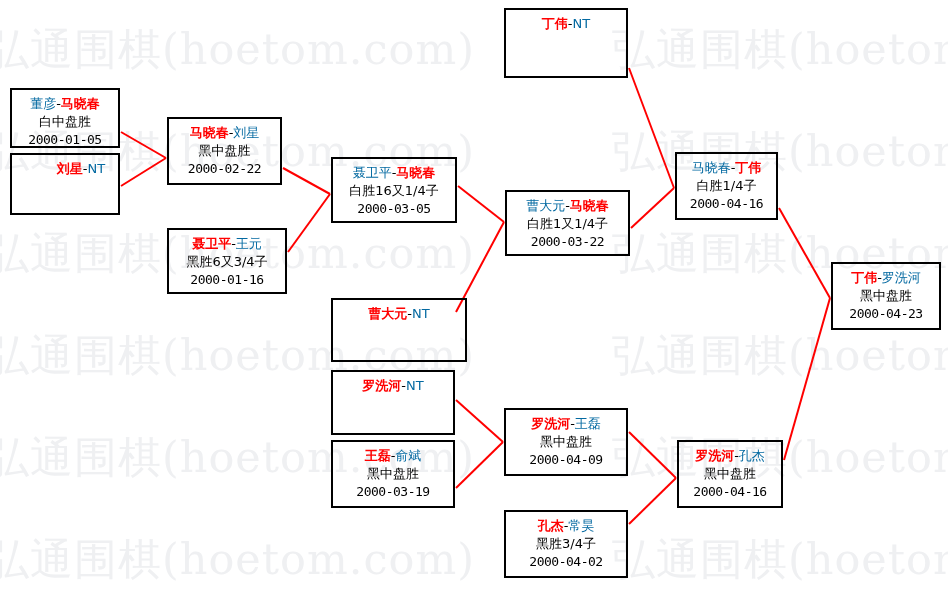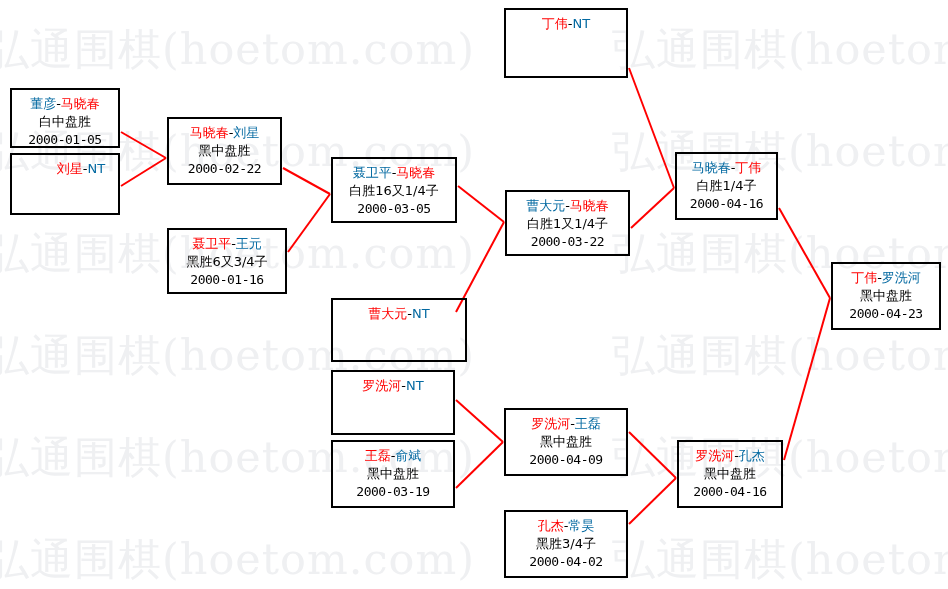--- a/index.html
+++ b/index.html
@@ -61,20 +61,21 @@
     color: #000000;
     padding-top: 5px;
   }
   .node .pairing {
     font-size: 13px;
     line-height: 18px;
     white-space: nowrap;
   }
   .node .pairing .win {
     color: #ff0000;
+    font-weight: bold;
   }
   .node .pairing .sep {
     color: #000000;
   }
   .node .pairing .lose {
     color: #0369a1;
   }
   .node .result {
     font-size: 13px;
     line-height: 18px;

